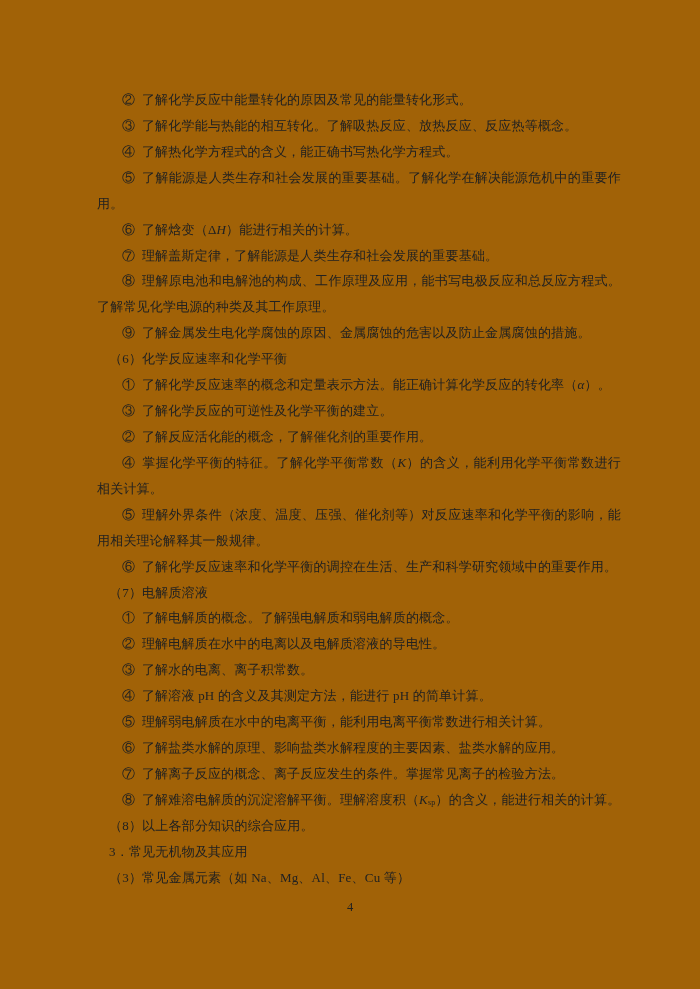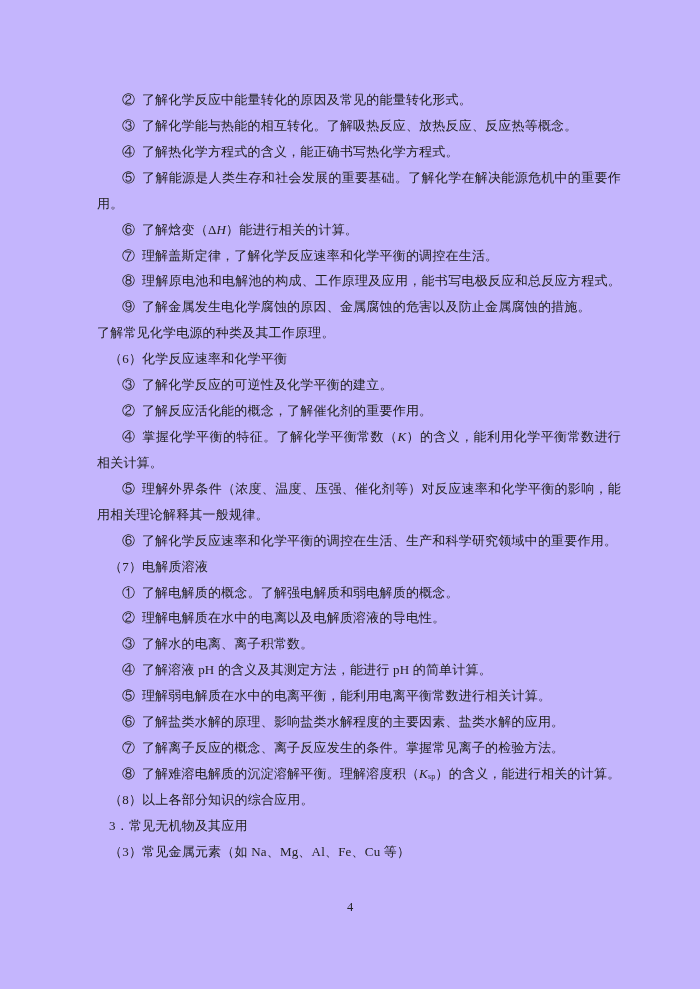--- a/index.html
+++ b/index.html
@@ -8,21 +8,21 @@
     height: 989px;
     position: relative;
     background: #ffffff;
     font-family: "Liberation Serif", "DejaVu Serif", serif;
     color: #212121;
     overflow: hidden;
   }
   .page {
     position: absolute;
     inset: 0;
-    background: #c4b5fd;
+    background: #a16207;
   }
   .doc {
     position: absolute;
     left: 97px;
     top: 87px;
     width: 524px;
   }
   .line {
     font-size: 13px;
     line-height: 25.93px;
@@ -59,25 +59,26 @@
 <body>
 
 <div class="page">
   <div class="doc">
       <div class="line item"><span>② 了解化学反应中能量转化的原因及常见的能量转化形式。</span></div>
       <div class="line item"><span>③ 了解化学能与热能的相互转化。了解吸热反应、放热反应、反应热等概念。</span></div>
       <div class="line item"><span>④ 了解热化学方程式的含义，能正确书写热化学方程式。</span></div>
       <div class="line item fill"><span>⑤ 了解能源是人类生存和社会发展的重要基础。了解化学在解决能源危机中的重要作</span></div>
       <div class="line cont"><span>用。</span></div>
       <div class="line item"><span>⑥ 了解焓变（Δ</span><span class="it">H</span><span>）能进行相关的计算。</span></div>
-      <div class="line item"><span>⑦ 理解盖斯定律，了解化学反应速率和化学平衡的调控在生活。</span></div>
+      <div class="line item"><span>⑦ 理解盖斯定律，了解能源是人类生存和社会发展的重要基础。</span></div>
       <div class="line item fill"><span>⑧ 理解原电池和电解池的构成、工作原理及应用，能书写电极反应和总反应方程式。</span></div>
+      <div class="line cont"><span>了解常见化学电源的种类及其工作原理。</span></div>
       <div class="line item"><span>⑨ 了解金属发生电化学腐蚀的原因、金属腐蚀的危害以及防止金属腐蚀的措施。</span></div>
-      <div class="line cont"><span>了解常见化学电源的种类及其工作原理。</span></div>
       <div class="line section"><span>（6）化学反应速率和化学平衡</span></div>
+      <div class="line item"><span>① 了解化学反应速率的概念和定量表示方法。能正确计算化学反应的转化率（</span><span class="it">α</span><span>）。</span></div>
       <div class="line item"><span>③ 了解化学反应的可逆性及化学平衡的建立。</span></div>
       <div class="line item"><span>② 了解反应活化能的概念，了解催化剂的重要作用。</span></div>
       <div class="line item fill"><span>④ 掌握化学平衡的特征。了解化学平衡常数（</span><span class="it">K</span><span>）的含义，能利用化学平衡常数进行</span></div>
       <div class="line cont"><span>相关计算。</span></div>
       <div class="line item fill"><span>⑤ 理解外界条件（浓度、温度、压强、催化剂等）对反应速率和化学平衡的影响，能</span></div>
       <div class="line cont"><span>用相关理论解释其一般规律。</span></div>
       <div class="line item"><span>⑥ 了解化学反应速率和化学平衡的调控在生活、生产和科学研究领域中的重要作用。</span></div>
       <div class="line section"><span>（7）电解质溶液</span></div>
       <div class="line item"><span>① 了解电解质的概念。了解强电解质和弱电解质的概念。</span></div>
       <div class="line item"><span>② 理解电解质在水中的电离以及电解质溶液的导电性。</span></div>

